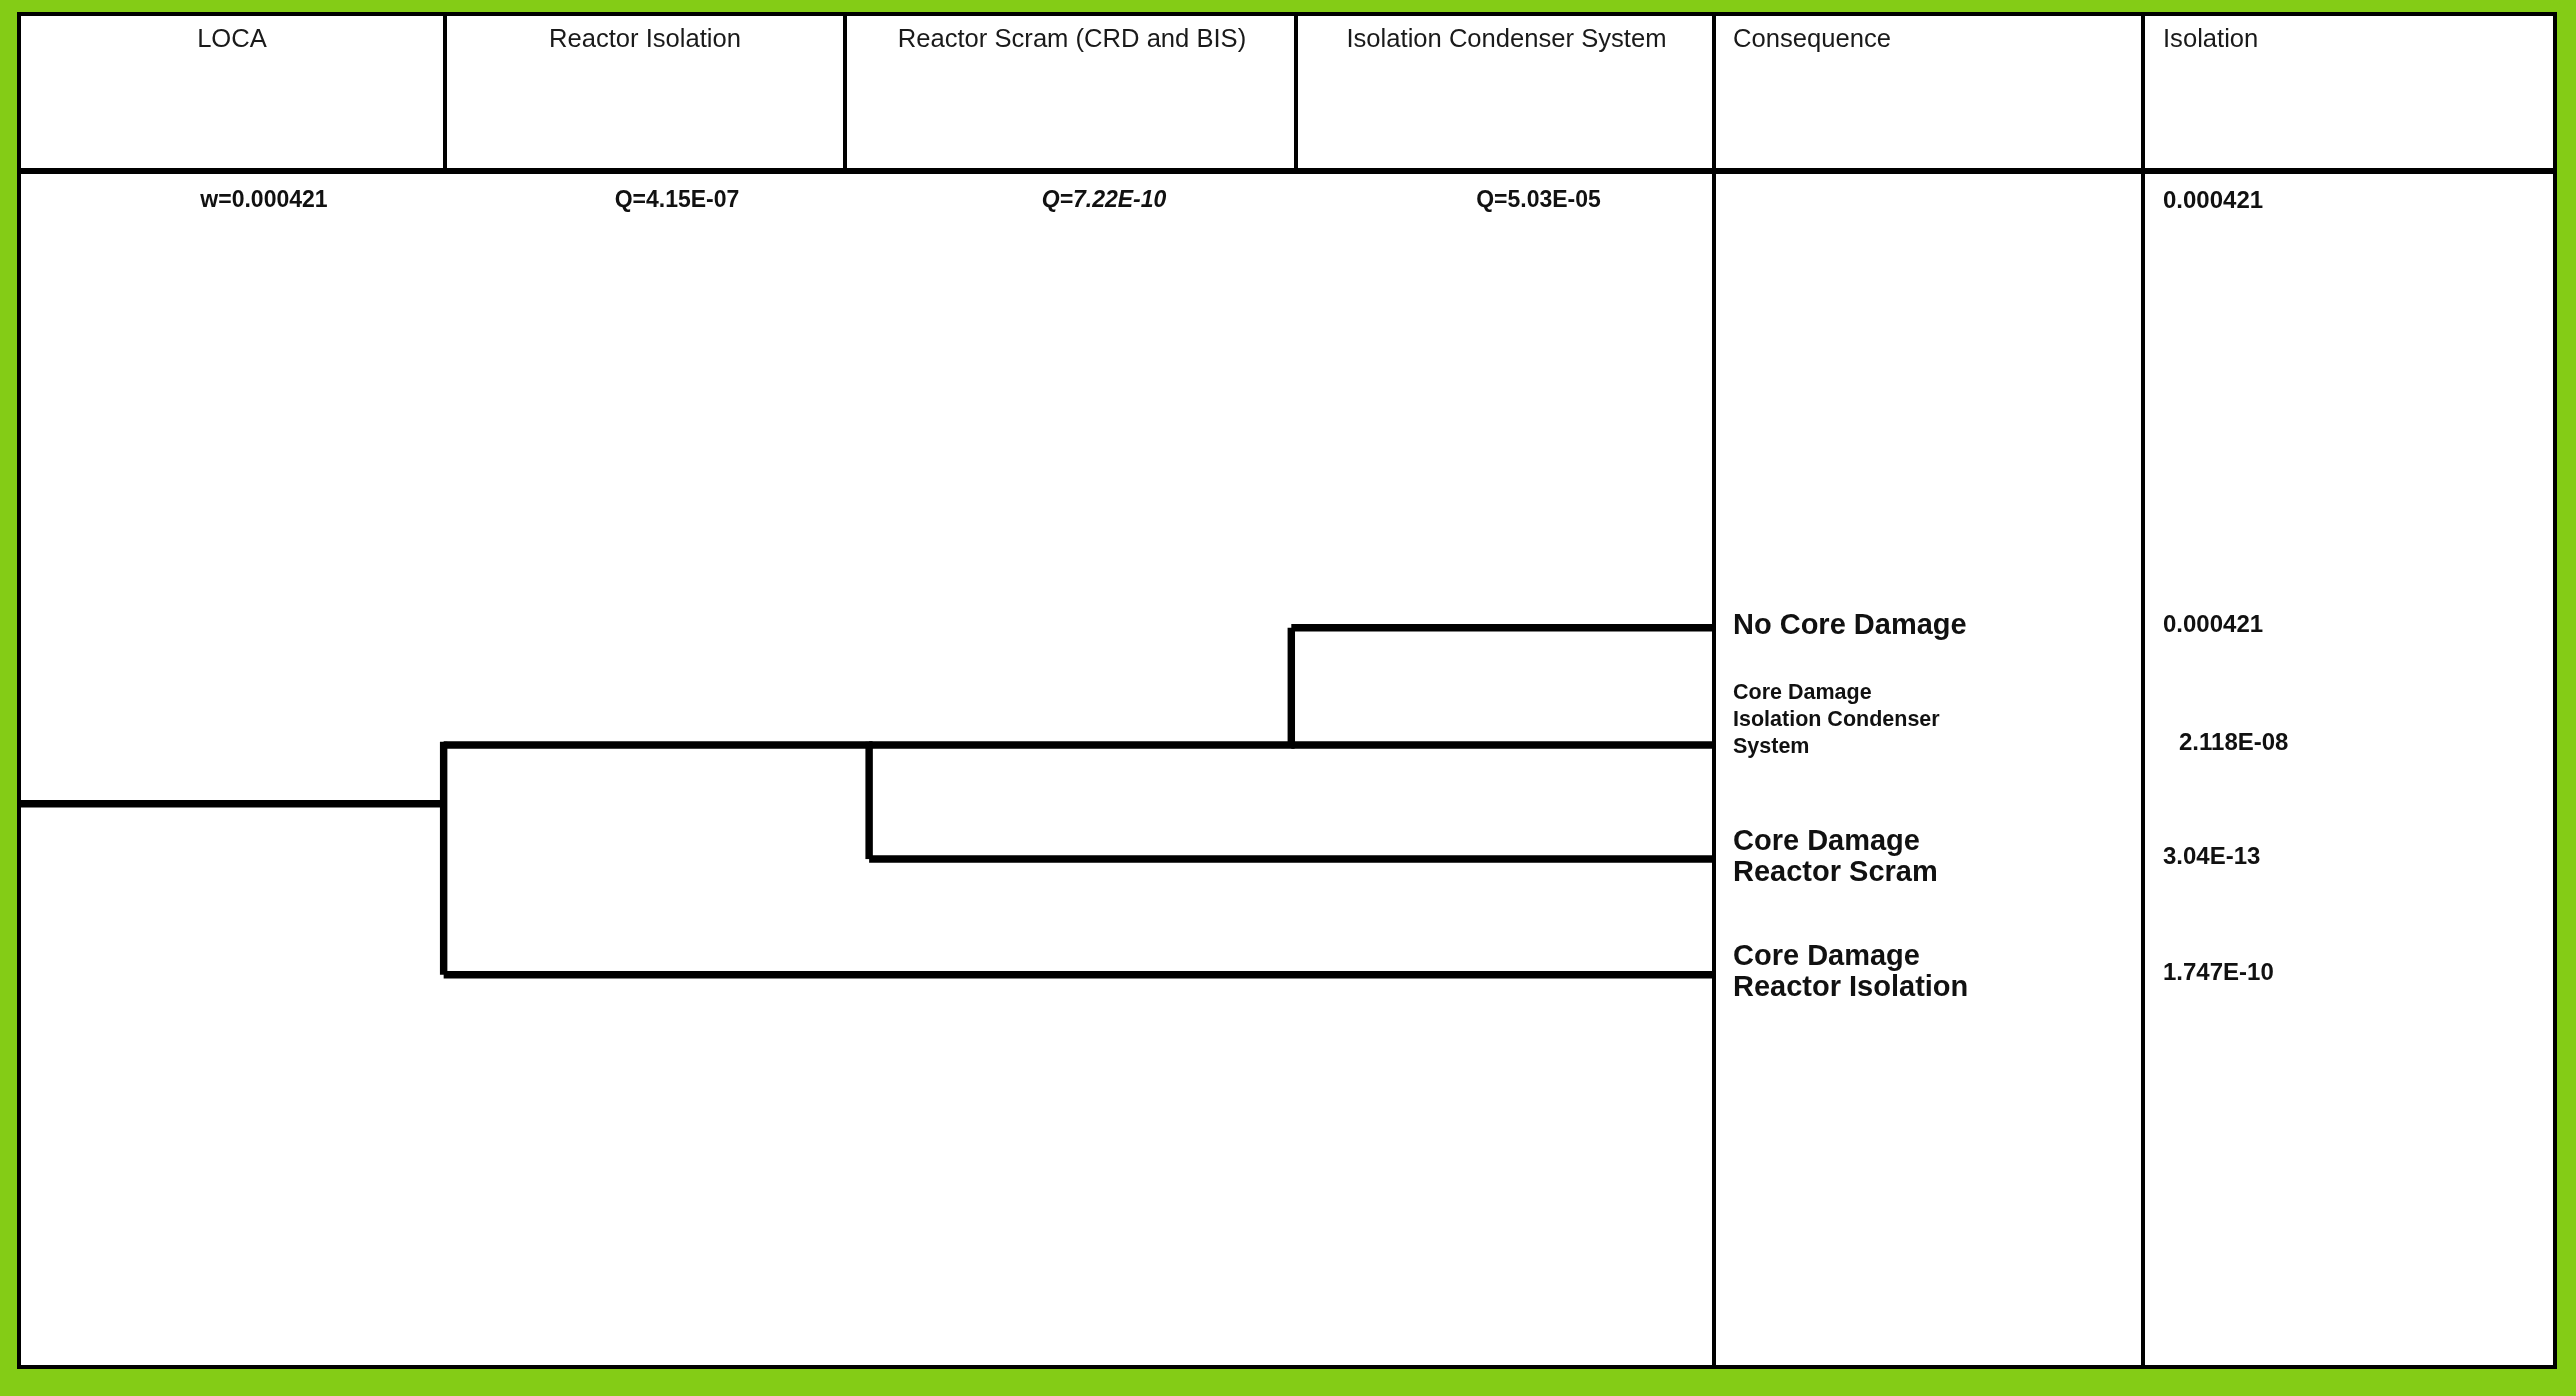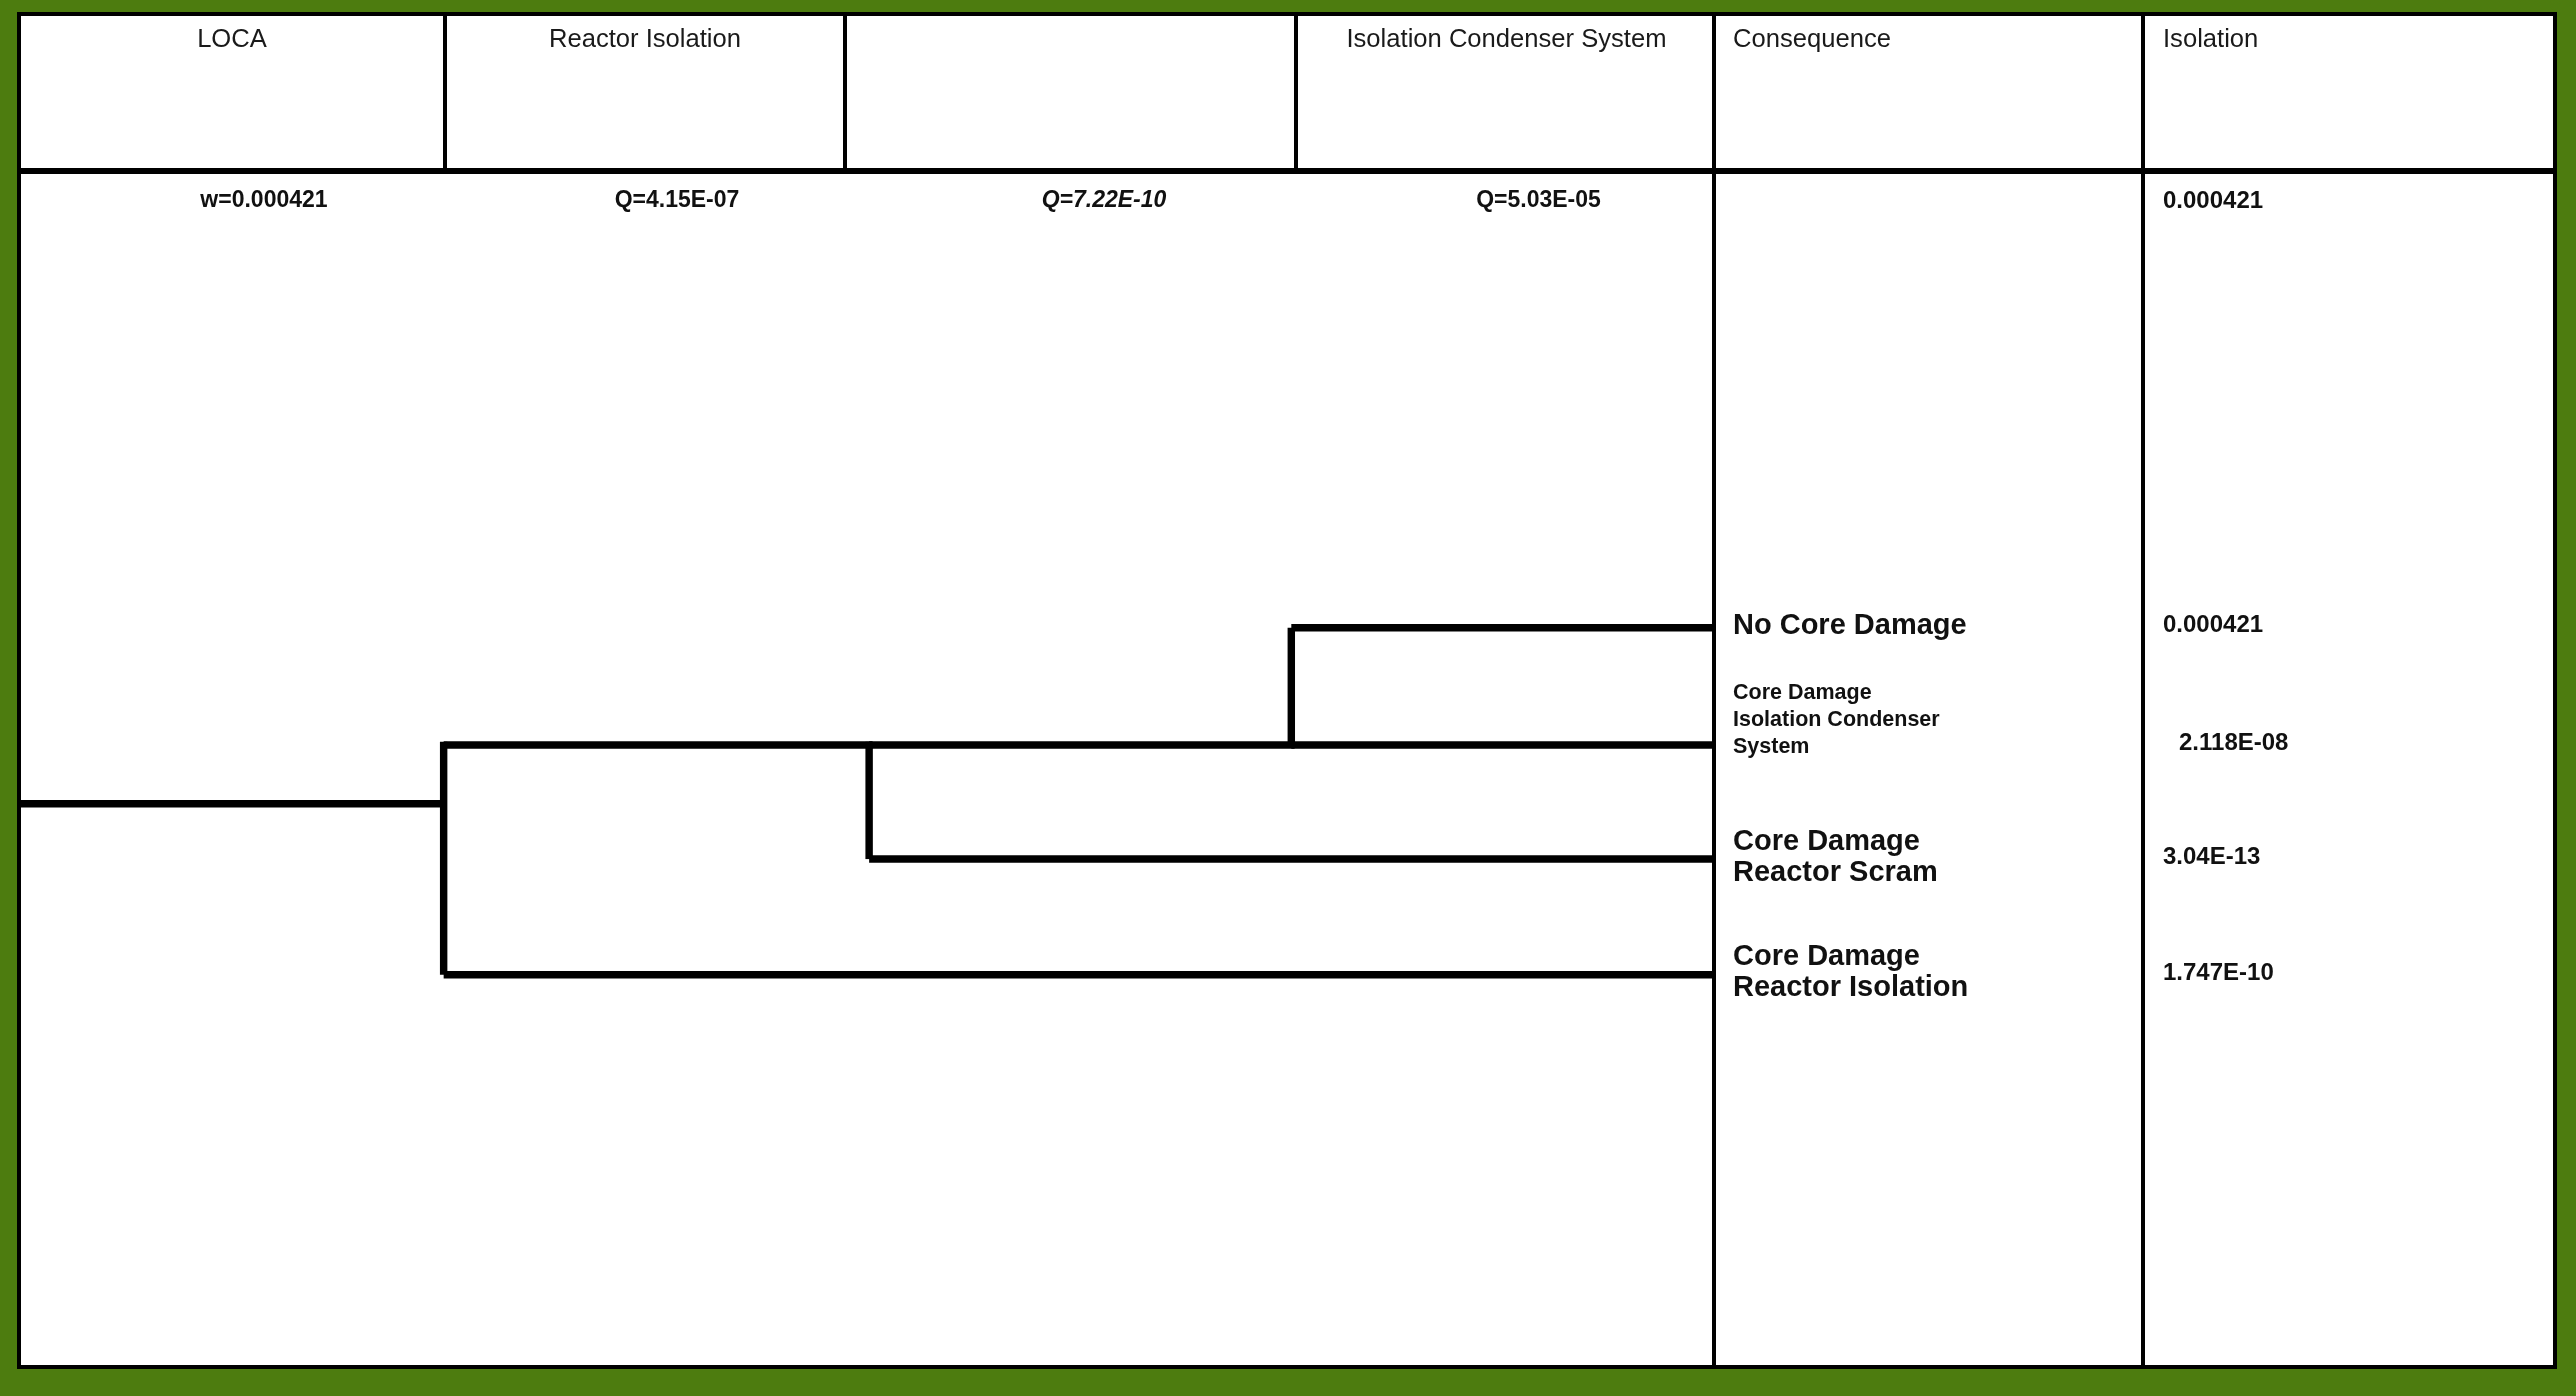--- a/index.html
+++ b/index.html
@@ -5,21 +5,21 @@
 <style>
   html, body {
     margin: 0;
     padding: 0;
     background: #ffffff;
   }
   #page {
     position: relative;
     width: 2576px;
     height: 1396px;
-    background: #4d7c0f;
+    background: #84cc16;
     font-family: "Liberation Sans", sans-serif;
     color: #000000;
     overflow: hidden;
   }
 
   
   .frame {
     position: absolute;
     left: 16.5px;
     top: 11.6px;
@@ -123,20 +123,21 @@
   <div class="header-rule"></div>
 
   <div class="divider" style="left:443px;  top:11.6px;  height:159px;"></div>
   <div class="divider" style="left:843px; top:11.6px;  height:159px;"></div>
   <div class="divider" style="left:1294px; top:11.6px;  height:159px;"></div>
   <div class="divider" style="left:1712px; top:11.6px;  height:1357px;"></div>
   <div class="divider" style="left:2141px; top:11.6px;  height:1357px;"></div>
 
   <div class="col-head" style="left:21.5px; width:421px;">LOCA</div>
   <div class="col-head" style="left:447px; width:396px;">Reactor Isolation</div>
+  <div class="col-head" style="left:850px; width:444px;">Reactor Scram (CRD and BIS)</div>
   <div class="col-head" style="left:1301px; width:411px;">Isolation Condenser System</div>
   <div class="col-head left" style="left:1733px; width:405px;">Consequence</div>
   <div class="col-head left" style="left:2163px; width:380px;">Isolation</div>
 
   <div class="prob" style="left:21.5px; width:421px;">w=0.000421</div>
   <div class="prob" style="left:447px; width:396px;">Q=4.15E-07</div>
   <div class="prob" style="left:850px; width:444px;font-style:italic;">Q=7.22E-10</div>
   <div class="prob" style="left:1301px; width:411px;">Q=5.03E-05</div>
 
   <svg id="tree" viewBox="0 0 3118 1690" preserveAspectRatio="none">

